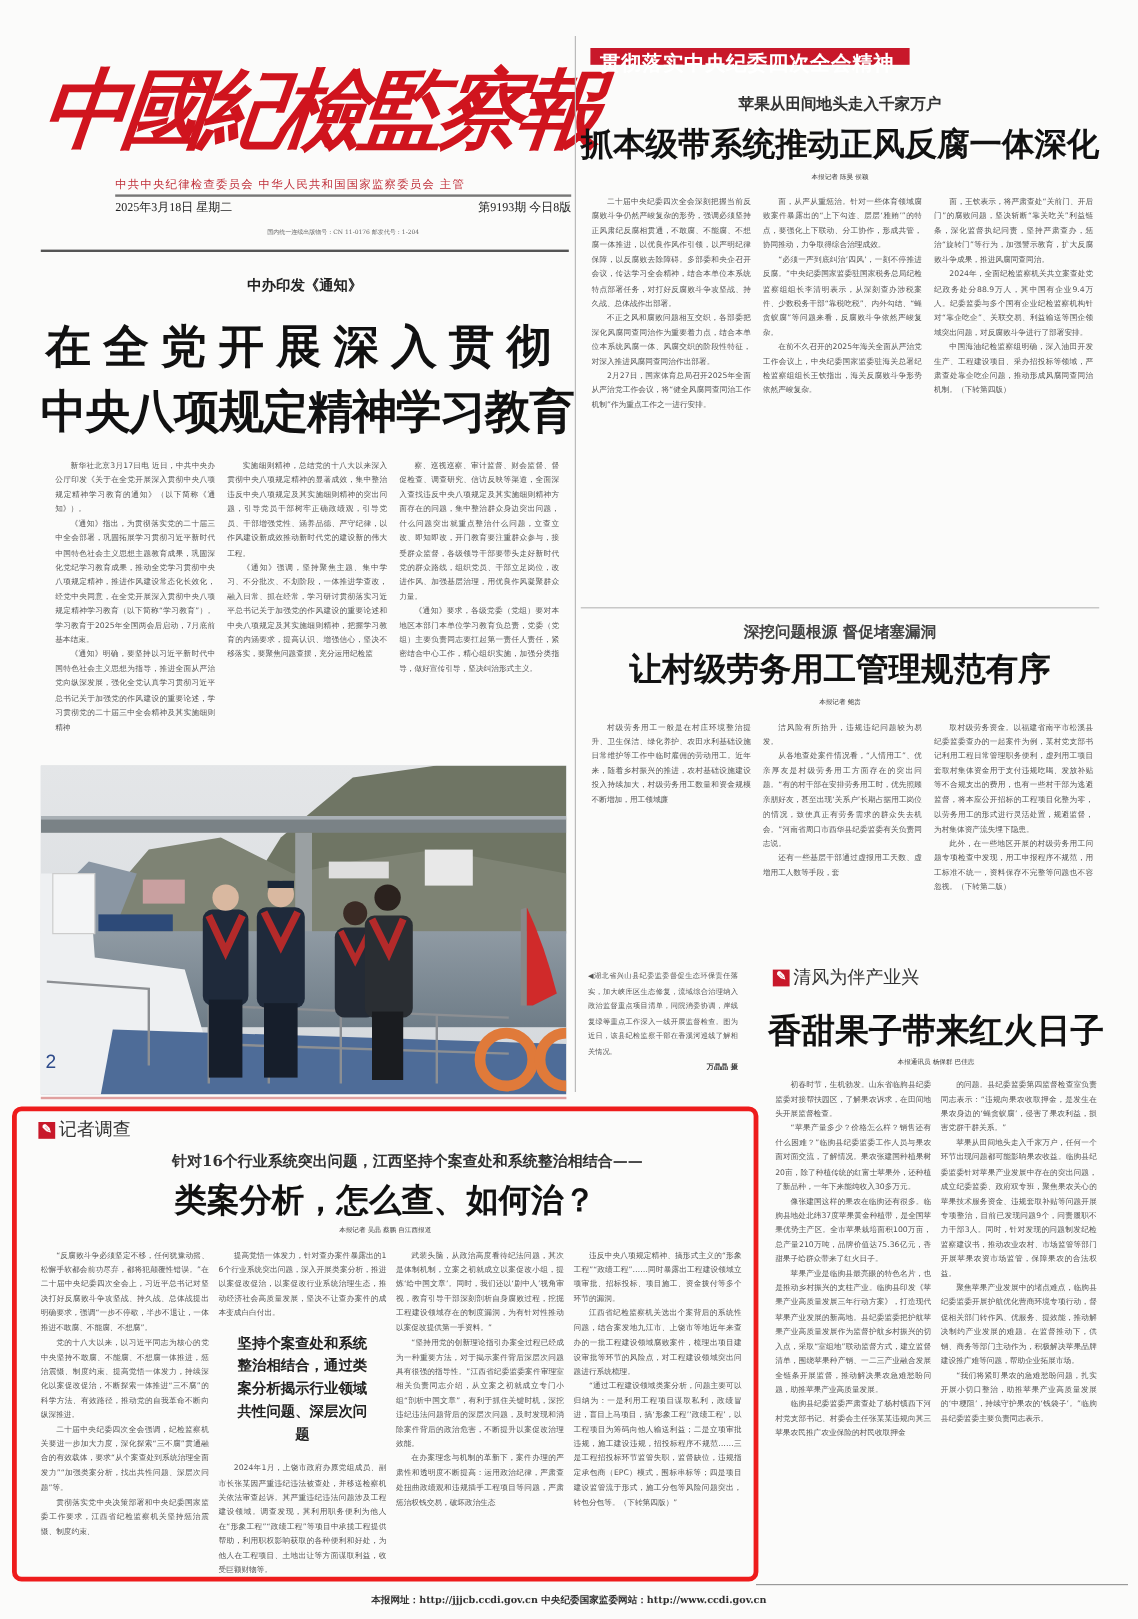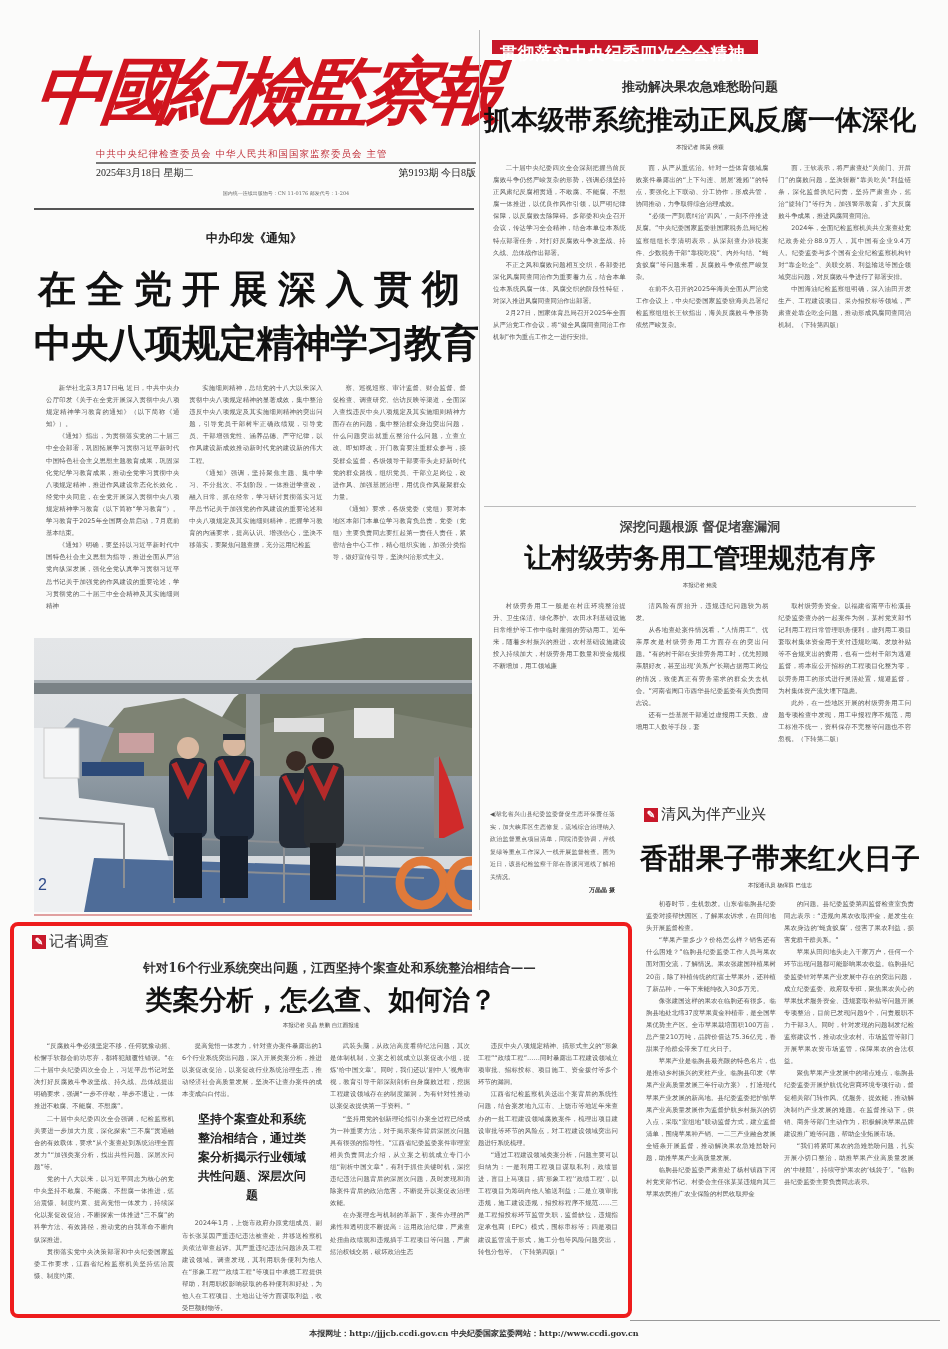--- a/index.html
+++ b/index.html
@@ -66,21 +66,21 @@
   </div>
   <div class="col">
     <p>察、巡视巡察、审计监督、财会监督、督促检查、调查研究、信访反映等渠道，全面深入查找违反中央八项规定及其实施细则精神方面存在的问题，集中整治群众身边突出问题，什么问题突出就重点整治什么问题，立查立改、即知即改，开门教育要注重群众参与，接受群众监督，各级领导干部要带头走好新时代党的群众路线，组织党员、干部立足岗位，改进作风、加强基层治理，用优良作风凝聚群众力量。</p>
     <p>《通知》要求，各级党委（党组）要对本地区本部门本单位学习教育负总责，党委（党组）主要负责同志要扛起第一责任人责任，紧密结合中心工作，精心组织实施，加强分类指导，做好宣传引导，坚决纠治形式主义。</p>
   </div>
 </div>
 
 <div class="abs vrule" style="left:479px;top:30px;height:880px;"></div>
 
 <div class="abs banner">贯彻落实中央纪委四次全会精神</div>
-<div class="abs kicker" style="left:480px;top:78px;width:440px;font-size:13px;font-weight:bold;">推动解决果农急难愁盼问题</div>
+<div class="abs kicker" style="left:480px;top:78px;width:440px;font-size:13px;font-weight:bold;">苹果从田间地头走入千家万户</div>
 <div class="abs headline" style="left:480px;top:102px;width:440px;font-size:27px;letter-spacing:0px;">抓本级带系统推动正风反腐一体深化</div>
 <div class="abs byline" style="left:480px;top:144px;width:440px;">本报记者  陈昊  侯颖</div>
 <div class="abs cols" style="left:493px;top:162px;width:418px;height:332px;">
   <div class="col">
     <p>二十届中央纪委四次全会深刻把握当前反腐败斗争仍然严峻复杂的形势，强调必须坚持正风肃纪反腐相贯通，不敢腐、不能腐、不想腐一体推进，以优良作风作引领，以严明纪律保障，以反腐败去除障碍。多部委和央企召开会议，传达学习全会精神，结合本单位本系统特点部署任务，对打好反腐败斗争攻坚战、持久战、总体战作出部署。</p>
     <p>不正之风和腐败问题相互交织，各部委把深化风腐同查同治作为重要着力点，结合本单位本系统风腐一体、风腐交织的阶段性特征，对深入推进风腐同查同治作出部署。</p>
     <p>2月27日，国家体育总局召开2025年全面从严治党工作会议，将“健全风腐同查同治工作机制”作为重点工作之一进行安排。</p>
   </div>
   <div class="col">
     <p>面，从严从重惩治。针对一些体育领域腐败案件暴露出的“上下勾连、层层‘雅贿’”的特点，要强化上下联动、分工协作，形成共管，协同推动，力争取得综合治理成效。</p>
@@ -206,22 +206,22 @@
 <div class="abs section-tag" style="left:32px;top:932px;">
   <span class="tag-icon">✎</span>
   <span>记者调查</span>
 </div>
 <div class="abs kicker" style="left:14px;top:960px;width:614px;font-size:12.5px;font-family:'DejaVu Serif',serif;font-weight:bold;color:#333;padding-left:37px;">针对16个行业系统突出问题，江西坚持个案查处和系统整治相结合——</div>
 <div class="abs headline" style="left:14px;top:982px;width:614px;font-size:27px;">类案分析，怎么查、如何治？</div>
 <div class="abs byline" style="left:14px;top:1022px;width:614px;">本报记者  吴晶  蔡鹏  自江西报道</div>
 <div class="abs cols" style="left:34px;top:1040px;width:584px;height:272px;gap:8px;">
   <div class="col">
     <p>“反腐败斗争必须坚定不移，任何犹豫动摇、松懈手软都会前功尽弃，都将犯颠覆性错误。”在二十届中央纪委四次全会上，习近平总书记对坚决打好反腐败斗争攻坚战、持久战、总体战提出明确要求，强调“一步不停歇，半步不退让，一体推进不敢腐、不能腐、不想腐”。</p>
+    <p>党的十八大以来，以习近平同志为核心的党中央坚持不敢腐、不能腐、不想腐一体推进，惩治震慑、制度约束、提高觉悟一体发力，持续深化以案促改促治，不断探索一体推进“三不腐”的科学方法、有效路径，推动党的自我革命不断向纵深推进。</p>
     <p>二十届中央纪委四次全会强调，纪检监察机关要进一步加大力度，深化探索“三不腐”贯通融合的有效载体，要求“从个案查处到系统治理全面发力”“加强类案分析，找出共性问题、深层次问题”等。</p>
-    <p>党的十八大以来，以习近平同志为核心的党中央坚持不敢腐、不能腐、不想腐一体推进，惩治震慑、制度约束、提高觉悟一体发力，持续深化以案促改促治，不断探索一体推进“三不腐”的科学方法、有效路径，推动党的自我革命不断向纵深推进。</p>
     <p>贯彻落实党中央决策部署和中央纪委国家监委工作要求，江西省纪检监察机关坚持惩治震慑、制度约束、</p>
   </div>
   <div class="col">
     <p>提高觉悟一体发力，针对查办案件暴露出的16个行业系统突出问题，深入开展类案分析，推进以案促改促治，以案促改行业系统治理生态，推动经济社会高质量发展，坚决不让查办案件的成本变成白白付出。</p>
     <div class="subhead">坚持个案查处和系统整治相结合，通过类案分析揭示行业领域共性问题、深层次问题</div>
     <p>2024年1月，上饶市政府办原党组成员、副市长张某因严重违纪违法被查处，并移送检察机关依法审查起诉。其严重违纪违法问题涉及工程建设领域。调查发现，其利用职务便利为他人在“形象工程”“政绩工程”等项目中承揽工程提供帮助，利用职权影响获取的各种便利和好处，为他人在工程项目、土地出让等方面谋取利益，收受巨额财物等。</p>
     <p>据纪检监察办案人员介绍，江西省纪委监委第二监督检查室工作人员表示，“首先要用党的创新理论</p>
   </div>
   <div class="col">
     <p>武装头脑，从政治高度看待纪法问题，其次是体制机制，立案之初就成立以案促改小组，提炼‘给中国文章’。同时，我们还以‘剧中人’视角审视，教育引导干部深刻剖析自身腐败过程，挖掘工程建设领域存在的制度漏洞，为有针对性推动以案促改提供第一手资料。”</p>

